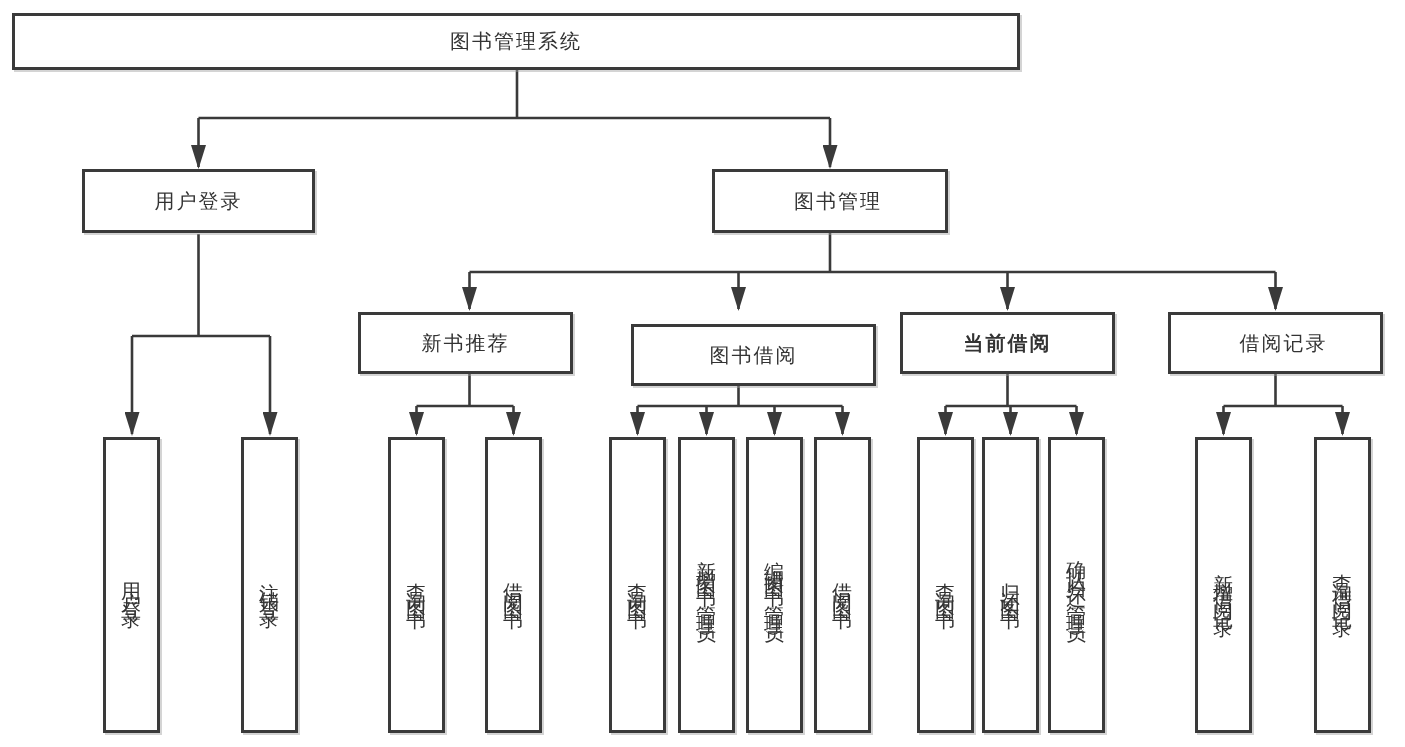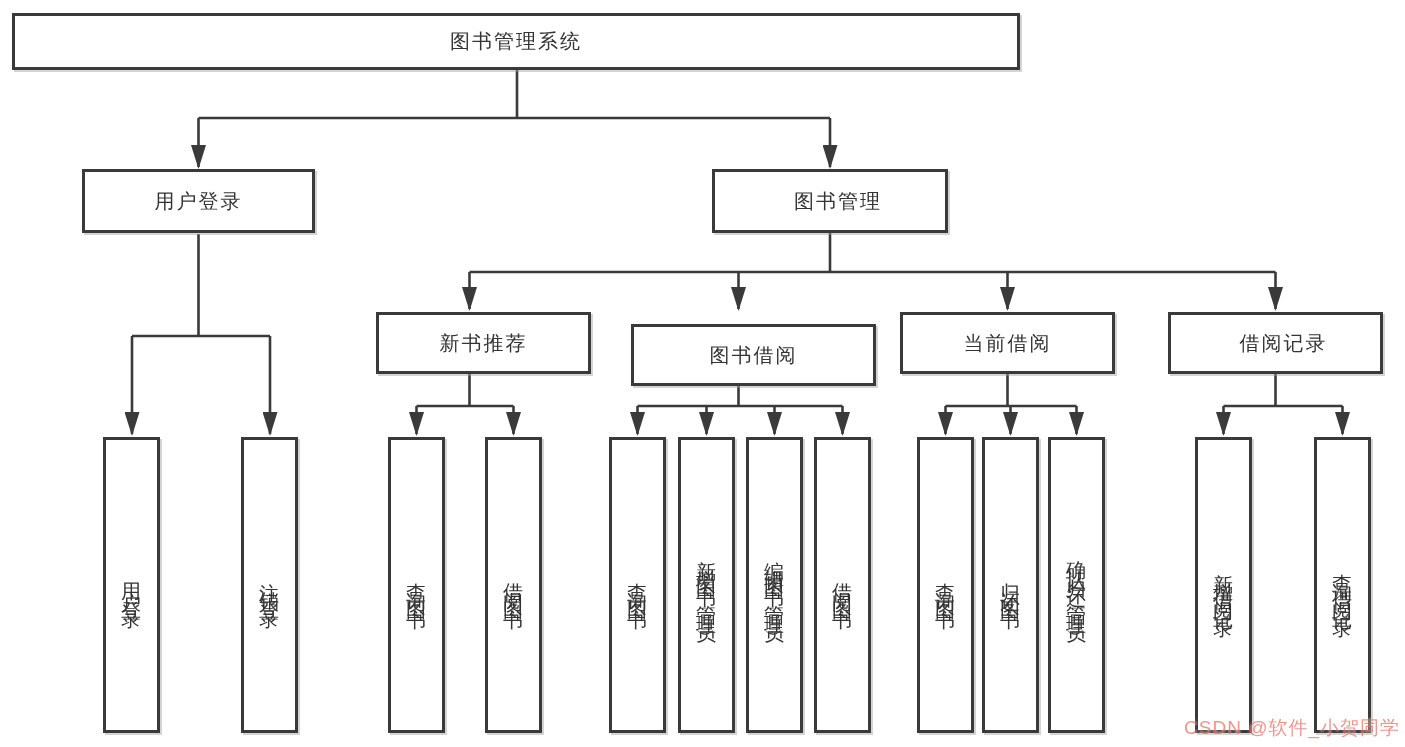--- a/index.html
+++ b/index.html
@@ -49,23 +49,23 @@
     color: #333333;
     white-space: nowrap;
   }
 
   
   .n-root   { left: 12px;  top: 13px;  width: 1008px; height: 57px; }
   
   .n-login  { left: 82px;  top: 169px; width: 233px;  height: 64px; }
   .n-mgmt   { left: 712px; top: 169px; width: 236px;  height: 64px; padding-left: 16px; }
   
-  .n-newrec { left: 376px;  top: 312px; width: 215px; height: 62px; }
+  .n-newrec { left: 358px;  top: 312px; width: 215px; height: 62px; }
   .n-borrow { left: 631px;  top: 324px; width: 245px; height: 62px; }
-  .n-curr   { left: 900px;  top: 312px; width: 215px; height: 62px; }
+  .n-curr   { left: 900px;  top: 312px; width: 215px; height: 62px; font-weight: bold; }
   .n-record { left: 1168px; top: 312px; width: 215px; height: 62px; padding-left: 16px; }
   
   .leaf { top: 437px; width: 57px; height: 296px; }
   .n-l-userlogin { left: 103px;  }
   .n-l-logout    { left: 241px;  }
   .n-l-query1    { left: 388px;  }
   .n-l-borrow1   { left: 485px;  }
   .n-l-query2    { left: 609px;  }
   .n-l-add       { left: 678px;  }
   .n-l-edit      { left: 746px;  }
@@ -199,15 +199,14 @@
     <span class="vlabel">确认归还（管理员）</span>
   </div>
 
   <div class="node leaf n-l-addrec">
     <span class="vlabel">新增借阅记录</span>
   </div>
   <div class="node leaf n-l-queryrec">
     <span class="vlabel">查询借阅记录</span>
   </div>
 
-  <div class="watermark">CSDN @软件_小贺同学</div>
 
 </div>
 
 </body></html>

